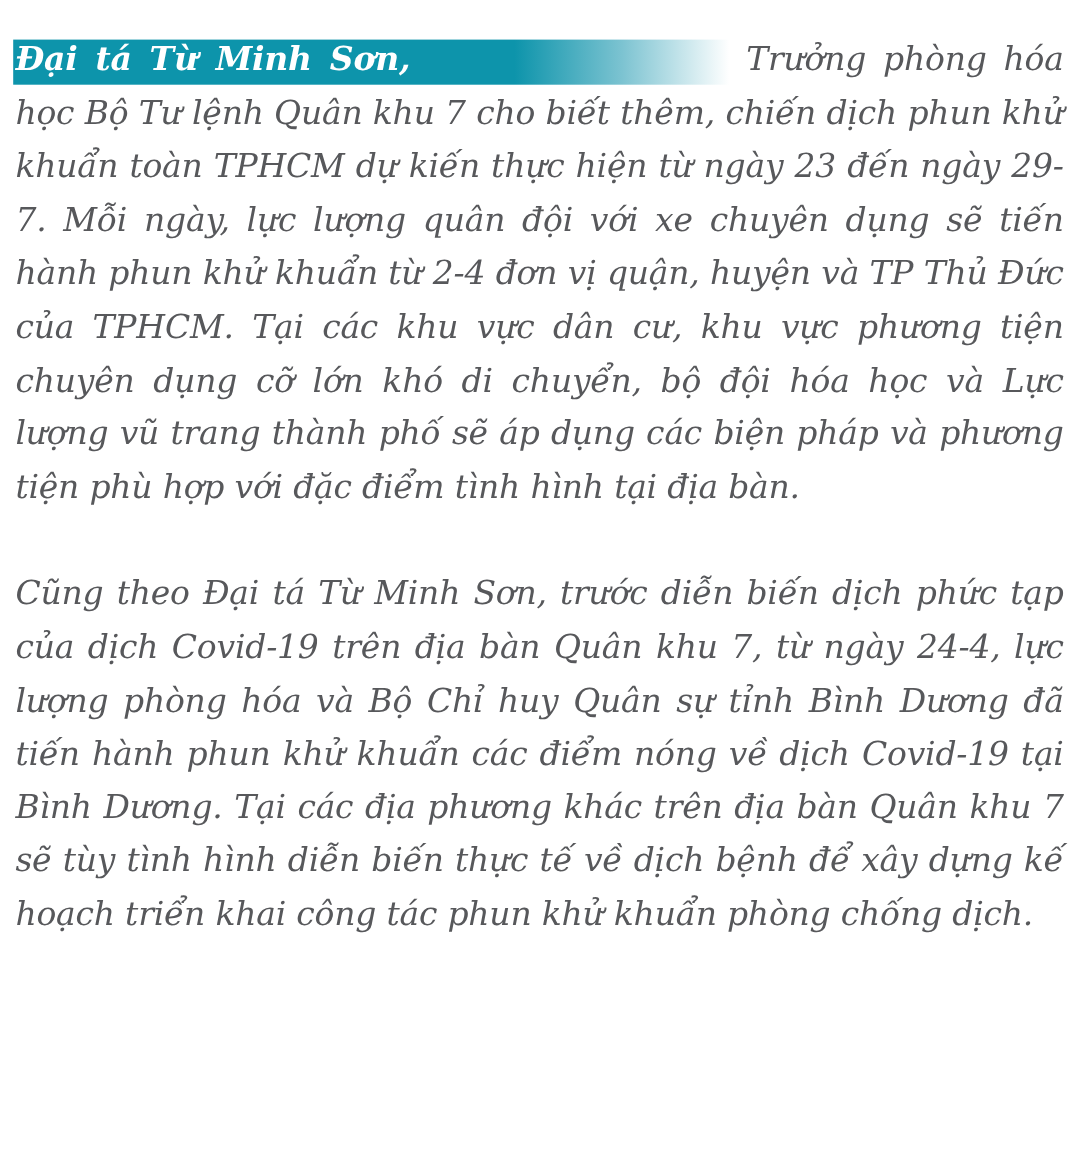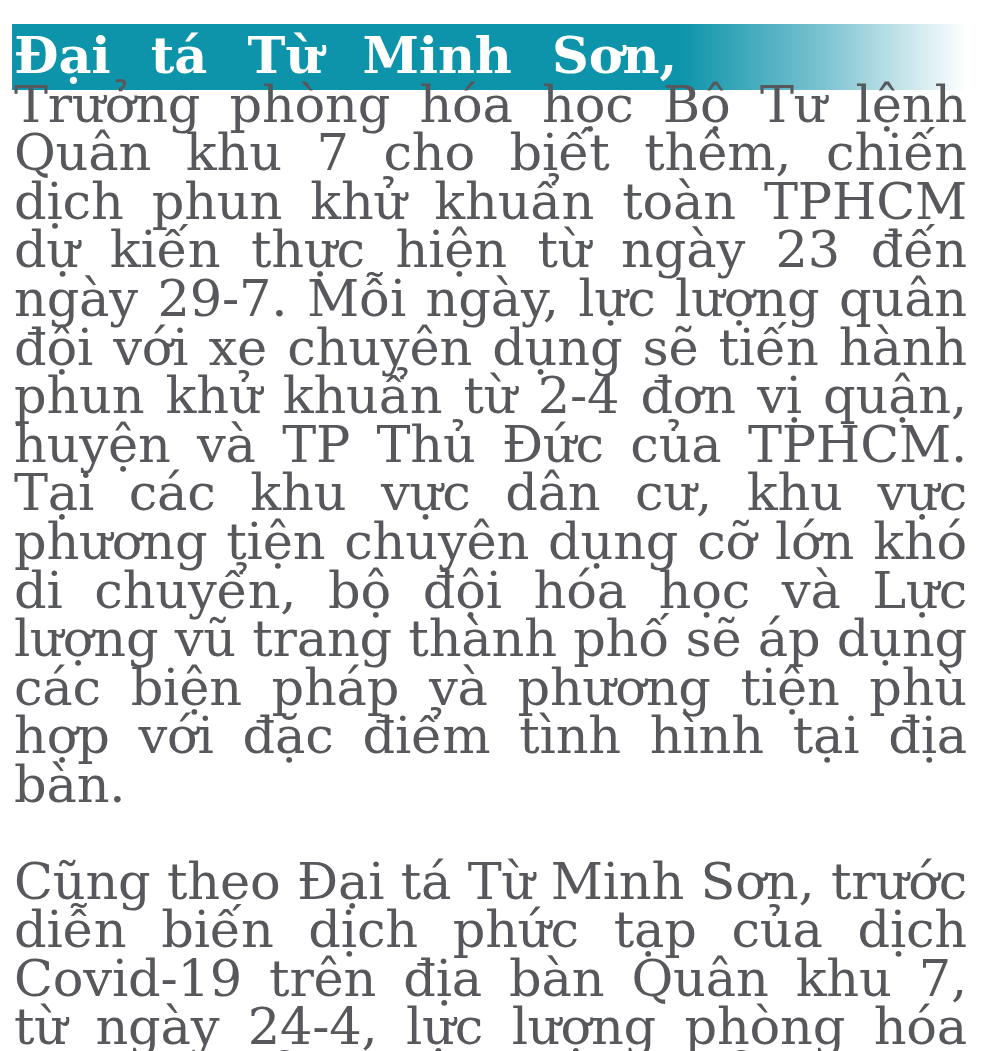--- a/index.html
+++ b/index.html
@@ -14,25 +14,26 @@
     font-family: "DejaVu Serif", "Liberation Serif", serif;
   }
   .article {
     box-sizing: border-box;
     width: 981px;
     padding: 31px 14px 0 14px;
   }
   .para {
     margin: 0;
     color: #57585b;
-    font-size: 51px;
+    font-size: 30px;
     line-height: 48.6px;
     text-align: justify;
     text-justify: inter-word;
     letter-spacing: -0.2px;
+    font-style: italic;
   }
   .para + .para {
     margin-top: 48px;
   }
   .hl {
     font-weight: bold;
     color: #ffffff;
     background: linear-gradient(90deg,
       #0d94ab 0%,
       #0d94ab 70%,

